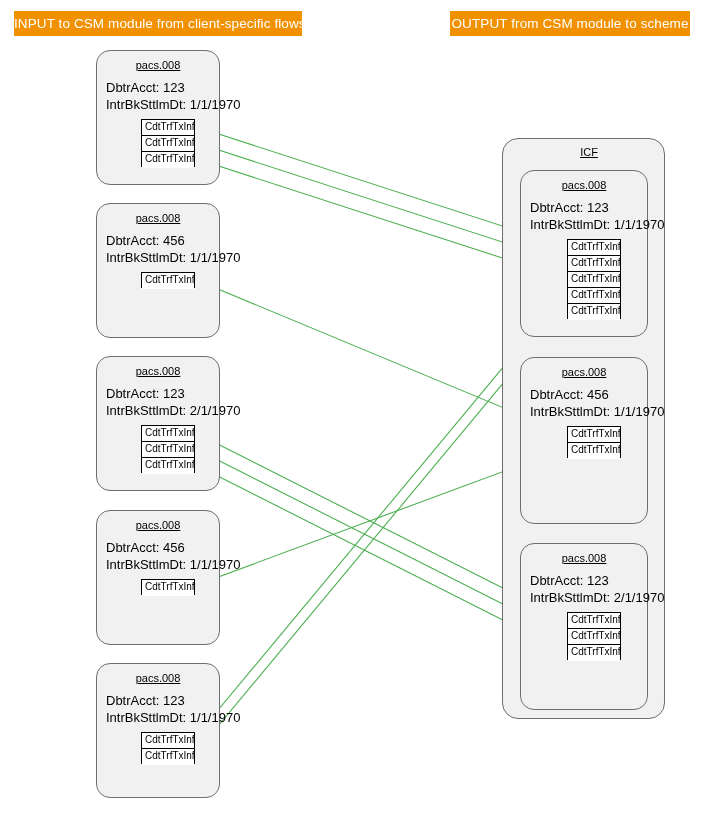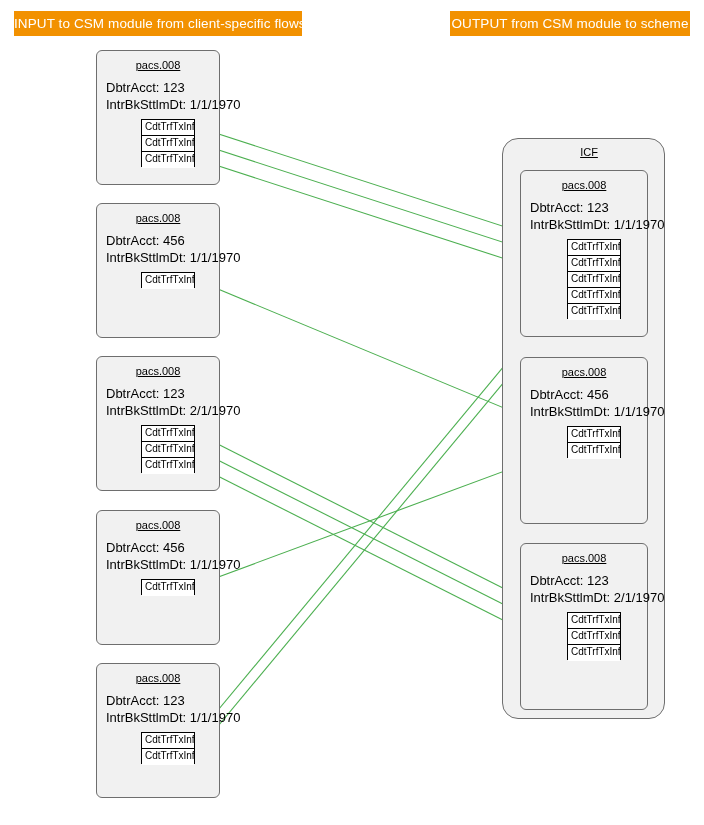--- a/index.html
+++ b/index.html
@@ -31,21 +31,21 @@
     text-align: center;
     white-space: nowrap;
     letter-spacing: 0.1px;
   }
 
   
   .msg-card {
     position: absolute;
     background: #f1f1f1;
     border: 1px solid #6e6e6e;
-    border-radius: 6px;
+    border-radius: 14px;
     box-sizing: border-box;
   }
   .card-title {
     position: absolute;
     left: 0;
     right: 0;
     text-align: center;
     font-size: 11px;
     color: #000000;
     text-decoration: underline;

